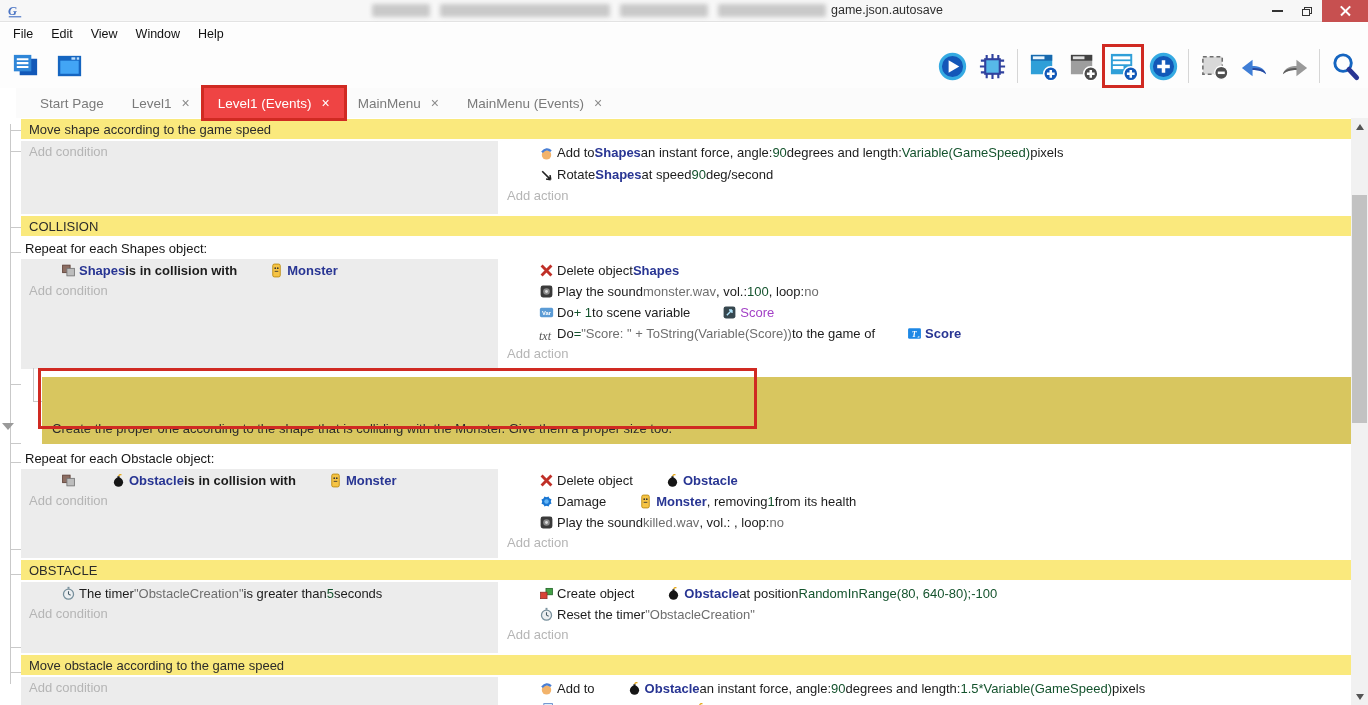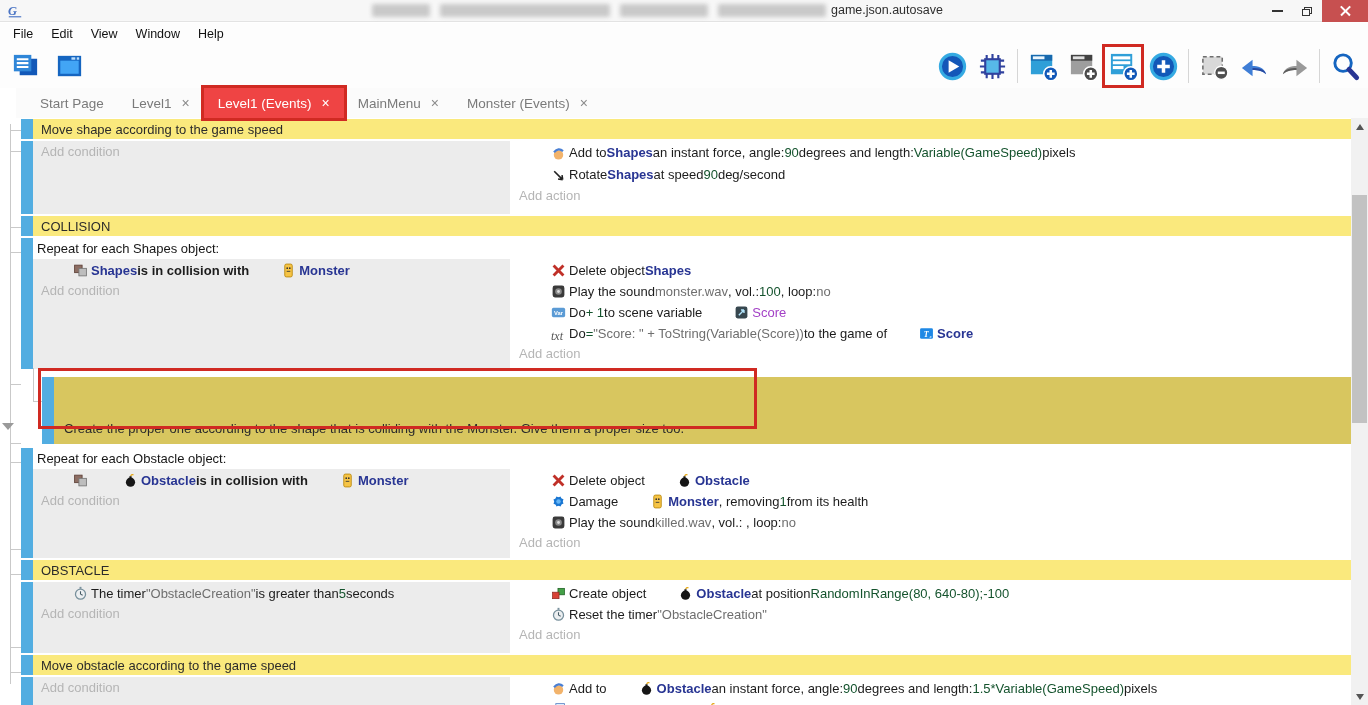--- a/index.html
+++ b/index.html
@@ -43,21 +43,21 @@
   
   .tabbar { position:absolute; left:16px; top:88px; width:1368px; height:30px; background:#fbfbfb;
             display:flex; align-items:stretch; padding-left:10px; }
   .tab { display:flex; align-items:center; gap:10px; padding:0 14px; font-size:13.5px; color:#7a7a7a; }
   .tab .tclose { color:#8a8a8a; font-size:14px; }
   .tab.active { background:#ef4444; color:#fff; outline:3px solid #d02a22; outline-offset:0; z-index:2; }
   .tab.active .tclose { color:#fff; }
 
   
   .events { position:absolute; left:0; top:118px; width:1351px; height:587px; overflow:hidden; background:#fff; padding-top:1px; }
-  .ev { display:flex; margin-left:21px; margin-bottom:2px; }
+  .ev { display:flex; margin-left:21px; margin-bottom:2px;flex-direction:column; }
   .ev .bar { width:12px; background:#52ade1; flex:none; }
   .ev .ebody { flex:1; }
   .comment-body { background:#fae97d; padding:3px 8px 2px 8px; font-size:13px; color:#2b2b2b; }
   .comment-body .c-title { line-height:17px; }
   .ev.sub { margin-left:42px; margin-top:8px; margin-bottom:4px; }
   .ev.sub .comment-body { background:#d8c65f; padding:6px 10px 5px 10px; }
   .ev.sub .c-title { line-height:20px; }
   .ev.sub .c-text { line-height:20px;margin-top:36px; }
   .repeat-label { background:#fff; font-size:13px; color:#161616; padding:3px 0 2px 4px; line-height:16px; }
   .cells { display:flex; }
@@ -268,21 +268,21 @@
       </div>
       <div class="tab active">
         <span>Level1 (Events)</span>
         <span class="tclose">×</span>
       </div>
       <div class="tab">
         <span>MainMenu</span>
         <span class="tclose">×</span>
       </div>
       <div class="tab">
-        <span>Monster (Events)</span>
+        <span>MainMenu (Events)</span>
         <span class="tclose">×</span>
       </div>
     </div>
 
   <div class="events" id="events">
       <div class="ev">
         <div class="bar"></div>
         <div class="ebody">
           <div class="comment-body">
             <div class="c-text">Move shape according to the game speed</div>

